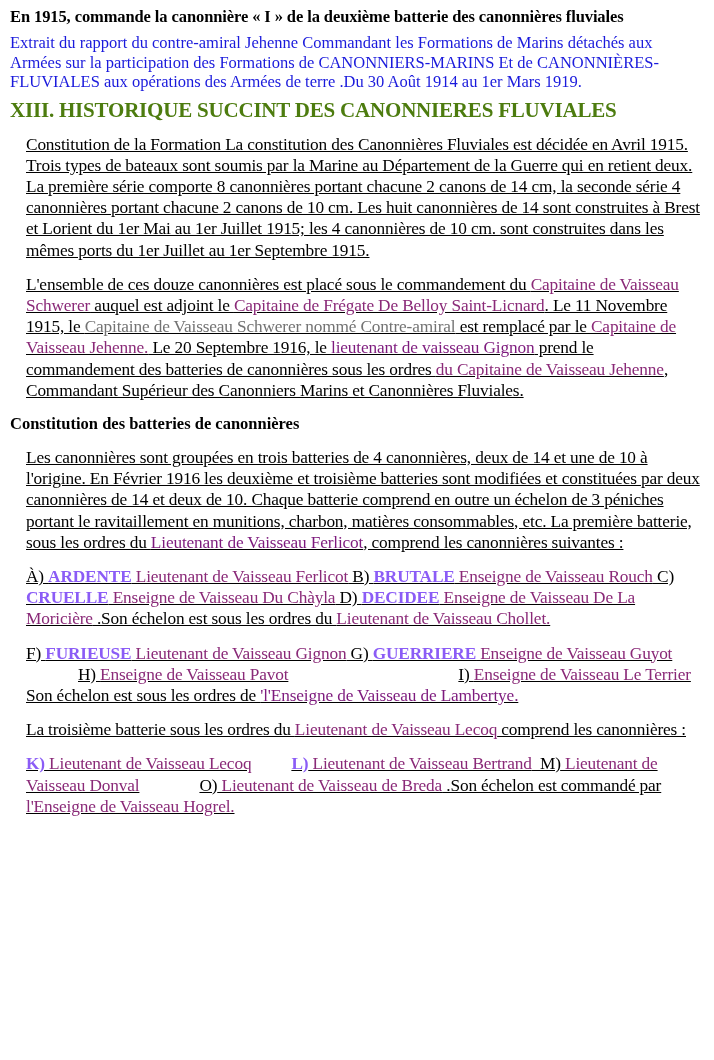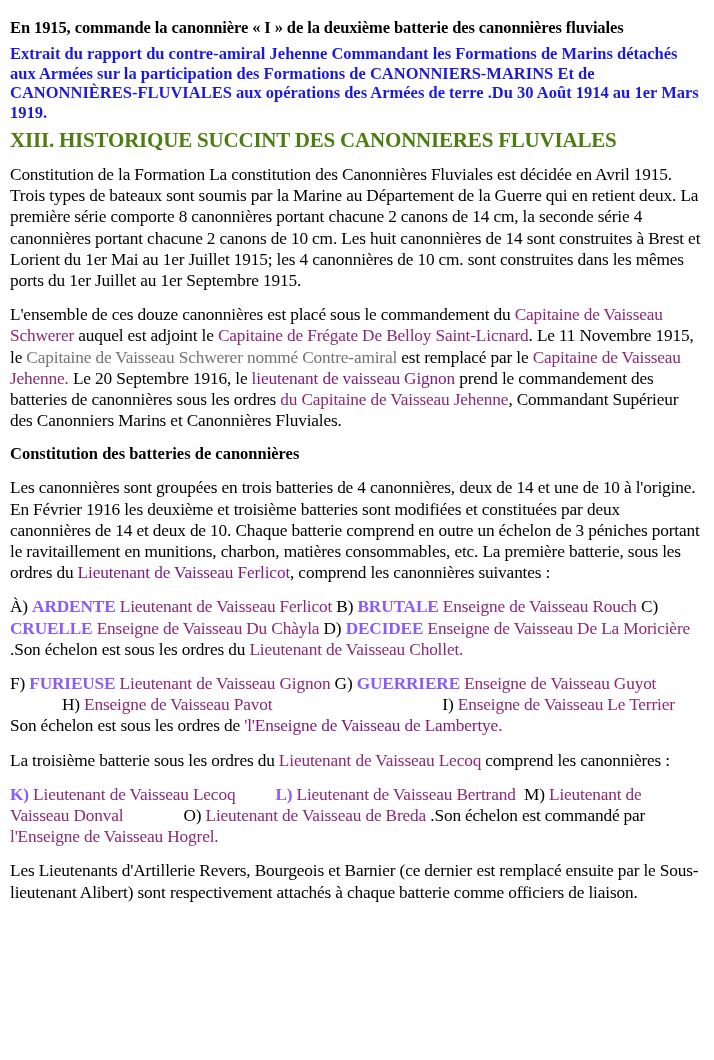--- a/index.html
+++ b/index.html
@@ -1,36 +1,37 @@
 <!DOCTYPE html>
 <html><head>
 <meta charset="utf-8">
 <style>
   html, body { margin: 0; padding: 0; background: #ffffff; }
   body {
     width: 714px; height: 1060px; overflow: hidden;
     font-family: "Liberation Serif", "DejaVu Serif", serif;
     color: #000000;
   }
-  .page { padding: 16px 10px 0 10px; }
+  .page { padding: 5px 10px 0 10px; }
   .top-line {
     font-weight: bold; font-size: 16.5px; line-height: 20px;
     margin: 2px 0 6px 0; white-space: nowrap; letter-spacing: -0.1px;
   }
   .extract {
-    color: #1a1adc; font-weight: bold; font-size: 16.5px; line-height: 19.5px;
+    color: #1a1adc; font-weight: normal; font-size: 16.5px; line-height: 19.5px;
     margin: 0 0 6px 0;
   }
   .heading {
     color: #4d7c0f; font-weight: bold; font-size: 21px; line-height: 24px;
     margin: 4px 0 12px 0; white-space: nowrap; letter-spacing: -0.2px;
   }
   p {
-    font-size: 17.3px; line-height: 21.2px; margin: 0 0 13px 0;
+    font-size: 17.3px; line-height: 21.2px; margin: 0 0 13px 16px;
     letter-spacing: -0.15px;
+    text-decoration: underline;
   }
   .subheading { font-weight: bold; font-size: 16.5px; margin: 10px 0 13px 0; line-height: 20px; }
   .c1 { color: #8a2a78; }
   .c2 { color: #737373; }
   .c3 { color: #7d1a7d; }
   .b { font-weight: bold; color: #8b5cf6; }
   .gap1 { display: inline-block; width: 52px; }
   .gap2 { display: inline-block; width: 170px; }
   .gap3 { display: inline-block; width: 40px; }
   .gap4 { display: inline-block; width: 60px; }
@@ -56,15 +57,14 @@
 
   <p><span>À) </span><span class="b">ARDENTE</span><span class="c1"> Lieutenant de Vaisseau Ferlicot</span><span> B) </span><span class="b">BRUTALE</span><span class="c1"> Enseigne de Vaisseau Rouch</span><span> C) </span><span class="b">CRUELLE</span><span class="c1"> Enseigne de Vaisseau Du Chàyla</span><span> D) </span><span class="b">DECIDEE</span><span class="c1"> Enseigne de Vaisseau De La Moricière</span><span>  .Son échelon est sous les ordres du </span><span class="c1">Lieutenant de Vaisseau Chollet.</span></p>
 
 
   <p><span>F) </span><span class="b">FURIEUSE</span><span class="c1"> Lieutenant de Vaisseau Gignon</span><span> G) </span><span class="b">GUERRIERE</span><span class="c1"> Enseigne de Vaisseau Guyot</span><span class="gap1"></span><span>H) </span><span class="c1">Enseigne de Vaisseau Pavot</span><span class="gap2"></span><span>I) </span><span class="c1">Enseigne de Vaisseau Le Terrier</span><span> Son échelon est sous les ordres de </span><span class="c3">'l'Enseigne de Vaisseau de Lambertye.</span></p>
 
   <p><span>La troisième batterie sous les ordres du </span><span class="c1">Lieutenant de Vaisseau Lecoq</span><span> comprend les canonnières :</span></p>
 
   <p><span class="b">K)</span><span class="c1"> Lieutenant de Vaisseau Lecoq</span><span class="gap3"></span><span class="b">L)</span><span class="c1"> Lieutenant de Vaisseau Bertrand</span><span style="white-space:pre">  M)</span><span class="c1"> Lieutenant de Vaisseau Donval</span><span class="gap4"></span><span>O)</span><span class="c1"> Lieutenant de Vaisseau de Breda</span><span> .Son échelon est commandé par </span><span class="c1">l'Enseigne de Vaisseau Hogrel.</span></p>
 
-  <p>Les Lieutenants d'Artillerie Revers, Bourgeois et Barnier (ce dernier est remplacé ensuite par le Sous-lieutenant Alibert) sont respectivement attachés à chaque batterie comme officiers de liaison.</p>
 
 </div>
 
 </body></html>

